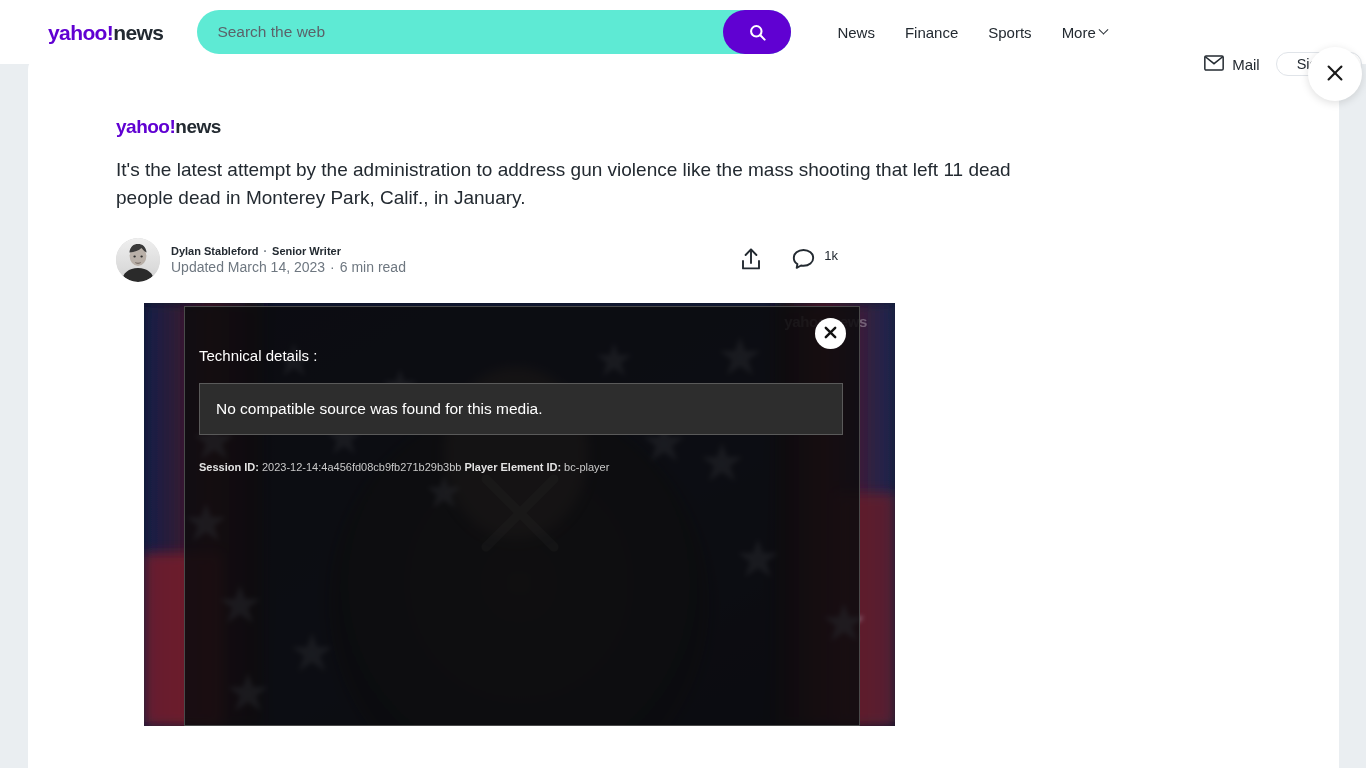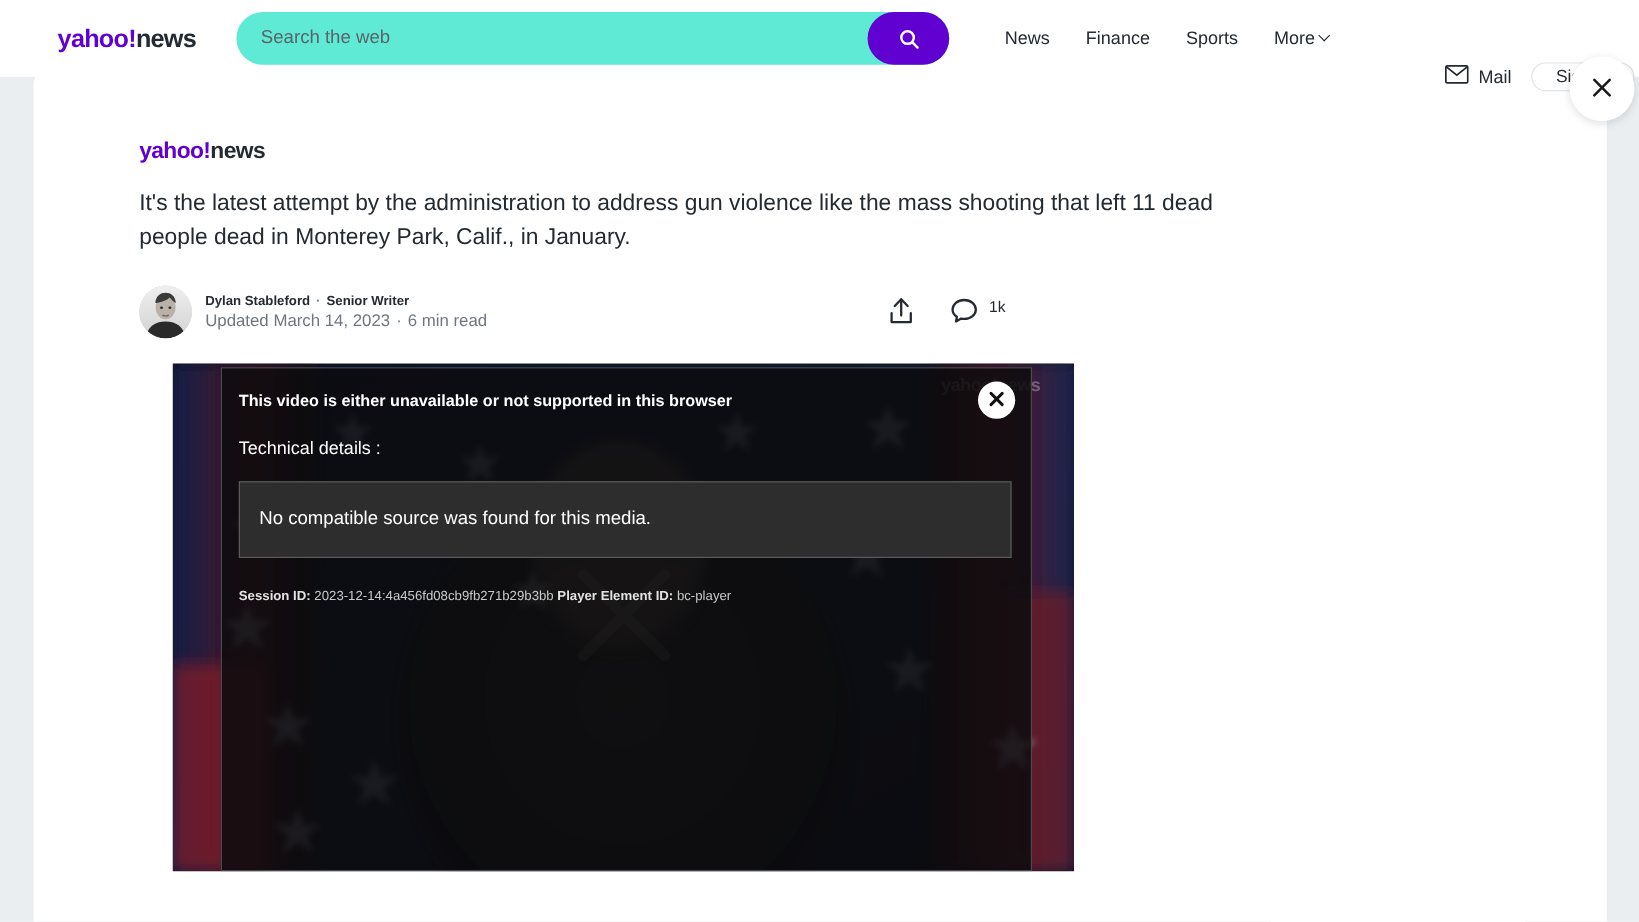--- a/index.html
+++ b/index.html
@@ -226,21 +226,21 @@
     font-size: 16px; margin: 21px 0 0 0; color: #fff;
   }
   .errcode b { font-weight: 700; }
   .techlabel {
     font-size: 15px; margin: 24px 0 0 0; color: #fff;
   }
   .techbox {
     margin: 19px 0 0 0;
     border: 1px solid #5a5a5a;
     background: #2d2d2d;
-    height: 64px;
+    height: 52px;
     display: flex; align-items: center;
     padding: 0 16px;
     font-size: 15.5px; color: #fff;
   }
   .sessionline {
     margin: 26px 0 0 0;
     font-size: 11px; color: #c9c9c9;
   }
   .sessionline b { font-weight: 700; color: #e3e3e3; }
   .errclose {
@@ -442,21 +442,20 @@
 
         <button class="errclose">
           <span>
             <svg width="15" height="15" viewBox="0 0 16 16" stroke="#111" stroke-width="2.6" stroke-linecap="round">
               <line x1="3" y1="3" x2="13" y2="13"></line>
                 <line x1="13" y1="3" x2="3" y2="13"></line>
             </svg>
           </span>
         </button>
 
-        <p class="errtitle">This video is either unavailable or not supported in this browser</p>
 
 
         <p class="techlabel">Technical details :</p>
 
         <div class="techbox">
           <span>No compatible source was found for this media.</span>
         </div>
 
         <p class="sessionline">
           <b>Session ID:</b>

